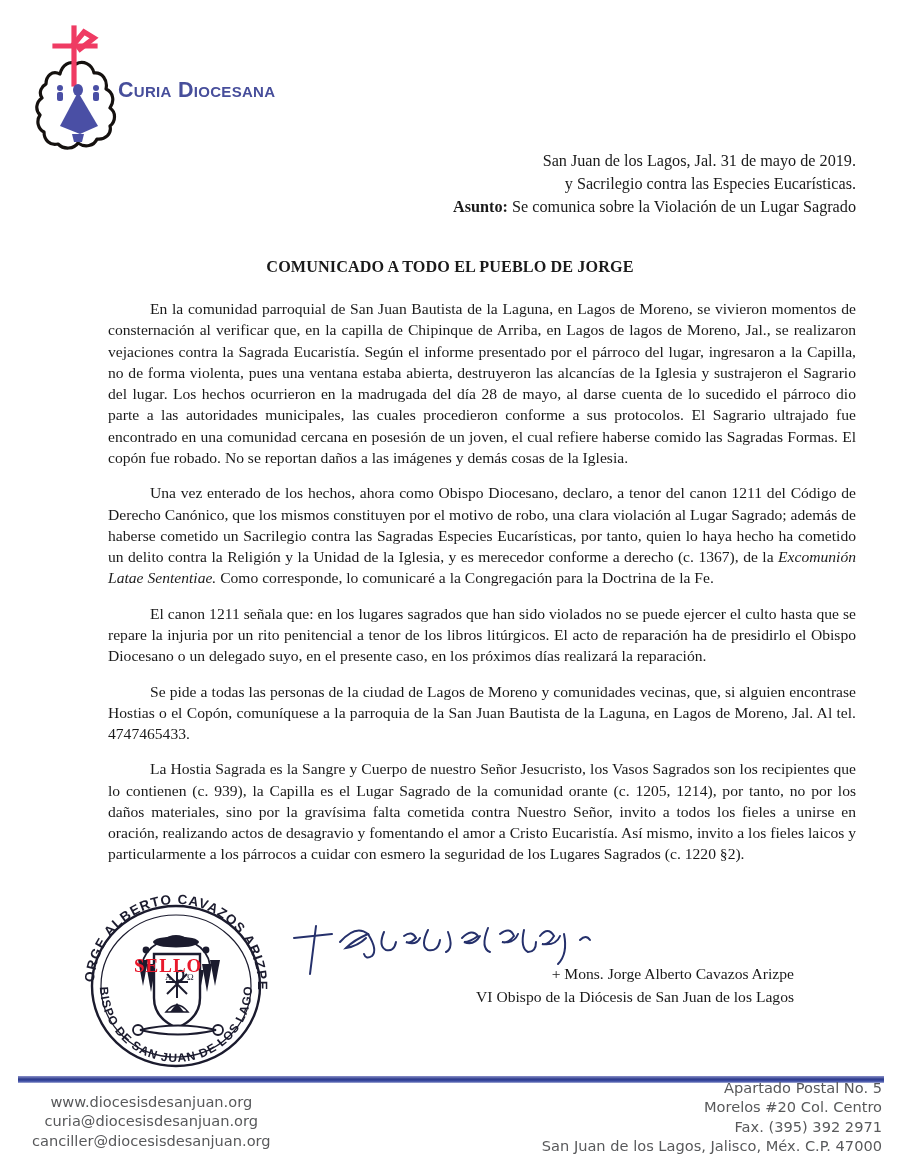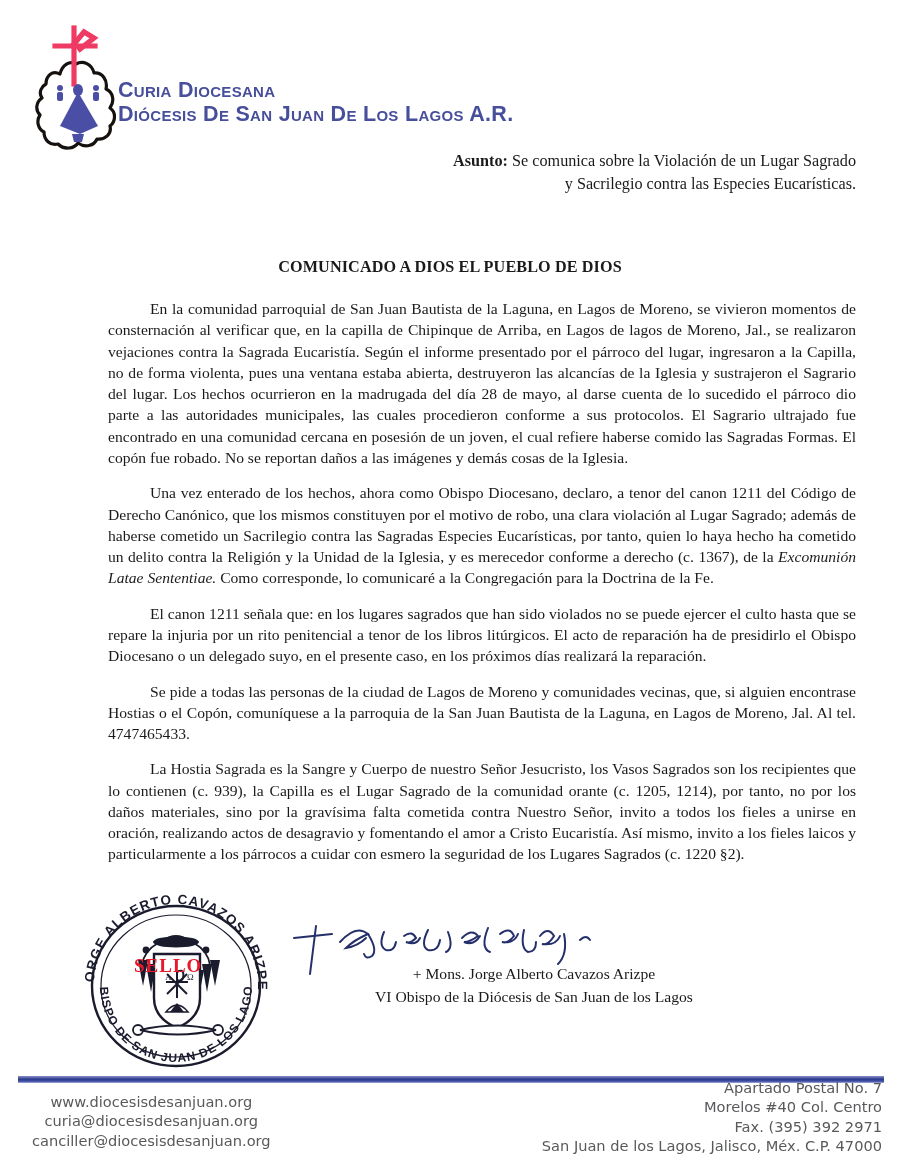--- a/index.html
+++ b/index.html
@@ -117,21 +117,21 @@
     line-height: 1.5;
   }
   #signature-ink {
     position: absolute;
     left: 228px;
     top: 36px;
     width: 320px;
     height: 58px;
     pointer-events: none;
   }
-  #sig-name, #sig-role { display: block; white-space: nowrap; }
+  #sig-name, #sig-role { display: block; white-space: nowrap; text-align: right; }
   #sig-name { margin-top: 36px; }
 
   
   #footer-rule {
     position: absolute;
     left: 18px;
     top: 1076px;
     width: 866px;
     height: 7px;
     background: linear-gradient(to bottom, #8b91c9 0%, #2c3a8c 45%, #3f4fa6 75%, #aab0d8 100%);
@@ -189,31 +189,31 @@
           <circle cx="38" cy="66" r="3"></circle>
             <rect x="35" y="70" width="6" height="9" rx="2"></rect>
           <circle cx="74" cy="66" r="3"></circle>
             <rect x="71" y="70" width="6" height="9" rx="2"></rect>
         </g>
       </svg>
     </div>
 
     <div id="org-title">
       <span class="org-line org-line-1">Curia Diocesana</span>
-      <span class="org-line org-line-2">Diócesis De San Juan De Los Lagos A.R.</span>
     </div>
   </div>
 
   <div id="meta-block">
+    <span class="meta-line">San Juan de los Lagos, Jal. 31 de mayo de 2019.</span>
+    <span class="meta-line">y Sacrilegio contra las Especies Eucarísticas.</span>
     <span class="meta-line"><b>Asunto:</b>
           <span>Se comunica sobre la Violación de un Lugar Sagrado</span></span>
-    <span class="meta-line">y Sacrilegio contra las Especies Eucarísticas.</span>
-  </div>
-
-  <div id="doc-title">COMUNICADO A DIOS EL PUEBLO DE DIOS</div>
+  </div>
+
+  <div id="doc-title">COMUNICADO A TODO EL PUEBLO DE JORGE</div>
 
   <div id="body-copy">
     <p>En la comunidad parroquial de San Juan Bautista de la Laguna, en Lagos de Moreno, se vivieron momentos de consternación al verificar que, en la capilla de Chipinque de Arriba, en Lagos de lagos de Moreno, Jal., se realizaron vejaciones contra la Sagrada Eucaristía. Según el informe presentado por el párroco del lugar, ingresaron a la Capilla, no de forma violenta, pues una ventana estaba abierta, destruyeron las alcancías de la Iglesia y sustrajeron el Sagrario del lugar. Los hechos ocurrieron en la madrugada del día 28 de mayo, al darse cuenta de lo sucedido el párroco dio parte a las autoridades municipales, las cuales procedieron conforme a sus protocolos. El Sagrario ultrajado fue encontrado en una comunidad cercana en posesión de un joven, el cual refiere haberse comido las Sagradas Formas. El copón fue robado. No se reportan daños a las imágenes y demás cosas de la Iglesia.</p>
 
     <p><span>Una vez enterado de los hechos, ahora como Obispo Diocesano, declaro, a tenor del canon 1211 del Código de Derecho Canónico, que los mismos constituyen por el motivo de robo, una clara violación al Lugar Sagrado; además de haberse cometido un Sacrilegio contra las Sagradas Especies Eucarísticas, por tanto, quien lo haya hecho ha cometido un delito contra la Religión y la Unidad de la Iglesia, y es merecedor conforme a derecho (c. 1367), de la </span><i>Excomunión Latae Sententiae.</i><span> Como corresponde, lo comunicaré a la Congregación para la Doctrina de la Fe.</span></p>
 
     <p>El canon 1211 señala que: en los lugares sagrados que han sido violados no se puede ejercer el culto hasta que se repare la injuria por un rito penitencial a tenor de los libros litúrgicos. El acto de reparación ha de presidirlo el Obispo Diocesano o un delegado suyo, en el presente caso, en los próximos días realizará la reparación.</p>
     <p>Se pide a todas las personas de la ciudad de Lagos de Moreno y comunidades vecinas, que, si alguien encontrase Hostias o el Copón, comuníquese a la parroquia de la San Juan Bautista de la Laguna, en Lagos de Moreno, Jal. Al tel. 4747465433.</p>
     <p>La Hostia Sagrada es la Sangre y Cuerpo de nuestro Señor Jesucristo, los Vasos Sagrados son los recipientes que lo contienen (c. 939), la Capilla es el Lugar Sagrado de la comunidad orante (c. 1205, 1214), por tanto, no por los daños materiales, sino por la gravísima falta cometida contra Nuestro Señor, invito a todos los fieles a unirse en oración, realizando actos de desagravio y fomentando el amor a Cristo Eucaristía. Así mismo, invito a los fieles laicos y particularmente a los párrocos a cuidar con esmero la seguridad de los Lugares Sagrados (c. 1220 §2).</p>
   </div>
@@ -303,22 +303,22 @@
 
   <div id="footer-rule"></div>
 
   <div id="footer">
     <div id="footer-left">
       <span>www.diocesisdesanjuan.org</span>
       <span>curia@diocesisdesanjuan.org</span>
       <span>canciller@diocesisdesanjuan.org</span>
     </div>
     <div id="footer-right">
-      <span>Apartado Postal No. 7</span>
-      <span>Morelos #40 Col. Centro</span>
+      <span>Apartado Postal No. 5</span>
+      <span>Morelos #20 Col. Centro</span>
       <span>
           <span class="fax-gap"></span>
           <span>Fax. (395) 392 2971</span>
         </span>
       <span>San Juan de los Lagos, Jalisco, Méx. C.P. 47000</span>
     </div>
   </div>
 
 </div>
 

